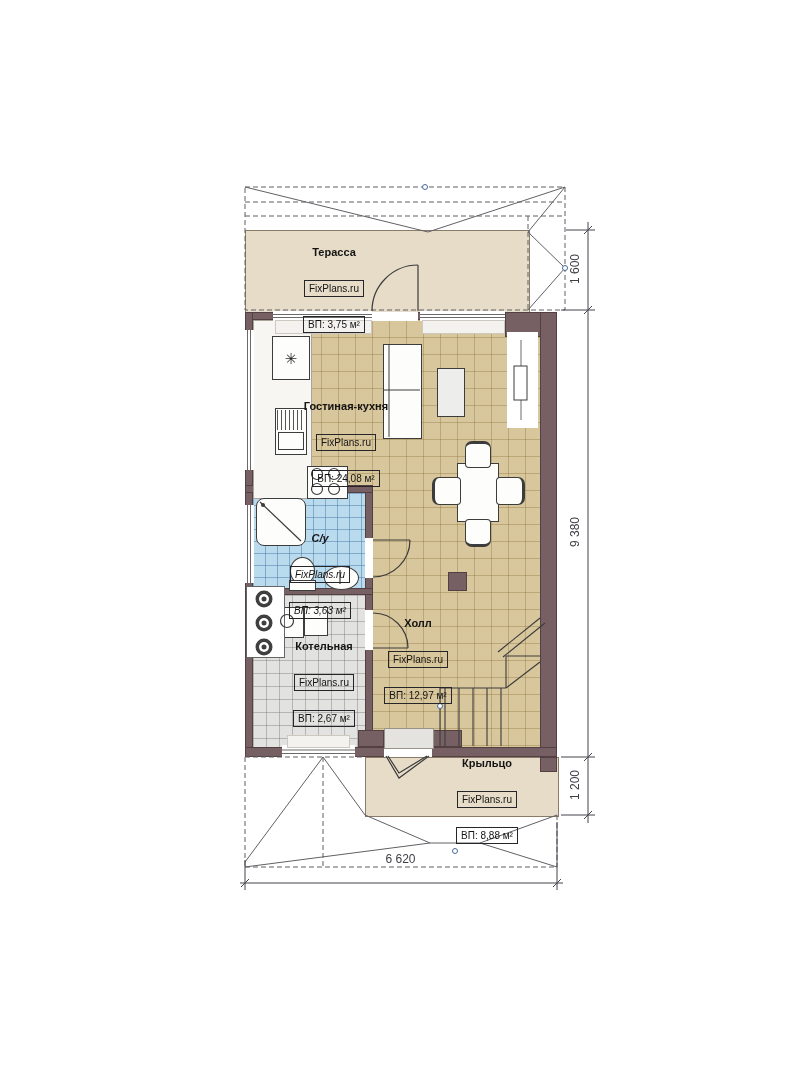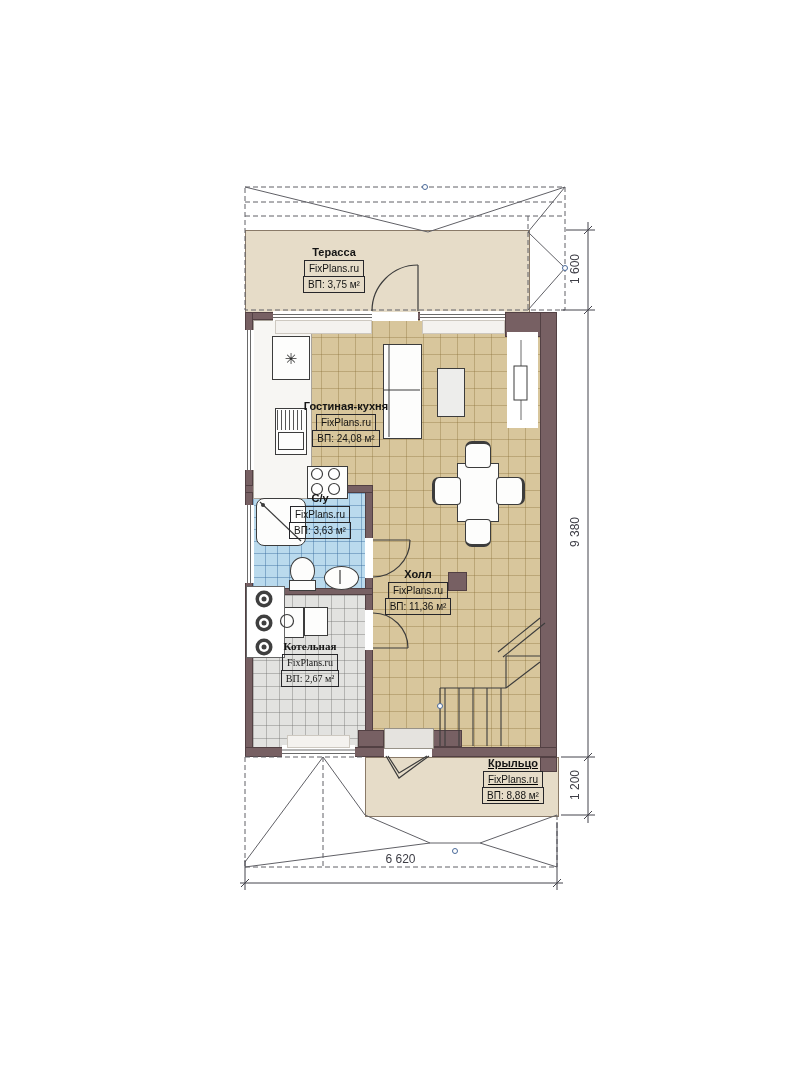--- a/index.html
+++ b/index.html
@@ -21,21 +21,21 @@
                      linear-gradient(90deg,rgba(110,110,110,.4) 1px,transparent 1px);
     background-size:13px 13px;}
   
   .wall{background:#776063;box-shadow:0 0 0 1px rgba(52,38,41,.55) inset;z-index:3;}
   .opening{background:#ffffff;z-index:4;}
   .sill{background:#f4f2ef;border:1px solid #cdc8c0;z-index:4;}
   .fixture{background:#fdfdfc;border:1.5px solid #3c3c3c;z-index:4;}
   .counter{background:#f7f6f3;border:1px solid #a9a39a;z-index:3;}
   .hatch-v{background-image:repeating-linear-gradient(90deg,#555 0 1px,transparent 1px 4px);}
   
-  .room-label{position:absolute;display:flex;flex-direction:column;align-items:center;z-index:7;}
+  .room-label{position:absolute;display:flex;flex-direction:column;align-items:center;z-index:7;gap:20px;}
   .rl-name{font-weight:bold;font-size:11px;color:#141414;margin-bottom:2px;white-space:nowrap;}
   .rl-box{border:1px solid #26262a;padding:0 4px;font-size:10px;line-height:15px;color:#141414;
           white-space:nowrap;background:transparent;}
   .rl-box + .rl-box{margin-top:-1px;}
   .dim{position:absolute;font-size:12px;color:#3d3d45;z-index:7;white-space:nowrap;text-align:center;}
   .dim.v{transform:rotate(-90deg);}
   svg.overlay{position:absolute;left:0;top:0;z-index:5;pointer-events:none;}
   .snow{font-size:15px;color:#2c2c2c;line-height:1;}
 </style>
 </head>
@@ -231,36 +231,36 @@
   <div class="room-label" style="left:284px;top:246px;width:100px;">
     <div class="rl-name">Терасса</div>
     <div class="rl-box"><span>FixPlans.ru</span></div>
     <div class="rl-box"><span>ВП: 3,75 м²</span></div>
   </div>
   <div class="room-label" style="left:281px;top:400px;width:130px;">
     <div class="rl-name">Гостиная-кухня</div>
     <div class="rl-box"><span>FixPlans.ru</span></div>
     <div class="rl-box"><span>ВП: 24,08 м²</span></div>
   </div>
-  <div class="room-label" style="left:270px;top:492px;width:100px;">
+  <div class="room-label" style="left:270px;top:532px;width:100px;font-style:italic;">
     <div class="rl-name">С/у</div>
     <div class="rl-box"><span>FixPlans.ru</span></div>
     <div class="rl-box"><span>ВП: 3,63 м²</span></div>
   </div>
-  <div class="room-label" style="left:368px;top:568px;width:100px;">
+  <div class="room-label" style="left:368px;top:617px;width:100px;">
     <div class="rl-name">Холл</div>
     <div class="rl-box"><span>FixPlans.ru</span></div>
-    <div class="rl-box"><span>ВП: 11,36 м²</span></div>
-  </div>
-  <div class="room-label" style="left:260px;top:640px;width:100px;font-family:Liberation Serif, serif;">
+    <div class="rl-box"><span>ВП: 12,97 м²</span></div>
+  </div>
+  <div class="room-label" style="left:274px;top:640px;width:100px;">
     <div class="rl-name">Котельная</div>
     <div class="rl-box"><span>FixPlans.ru</span></div>
     <div class="rl-box"><span>ВП: 2,67 м²</span></div>
   </div>
-  <div class="room-label" style="left:463px;top:757px;width:100px;text-decoration:underline;">
+  <div class="room-label" style="left:437px;top:757px;width:100px;">
     <div class="rl-name">Крыльцо</div>
     <div class="rl-box"><span>FixPlans.ru</span></div>
     <div class="rl-box"><span>ВП: 8,88 м²</span></div>
   </div>
 
   <div class="dim v" style="left:540px;top:262px;width:70px;">1 600</div>
   <div class="dim v" style="left:540px;top:525px;width:70px;">9 380</div>
   <div class="dim v" style="left:540px;top:778px;width:70px;">1 200</div>
   <div class="dim" style="left:358px;top:852px;width:85px;">6 620</div>
 

